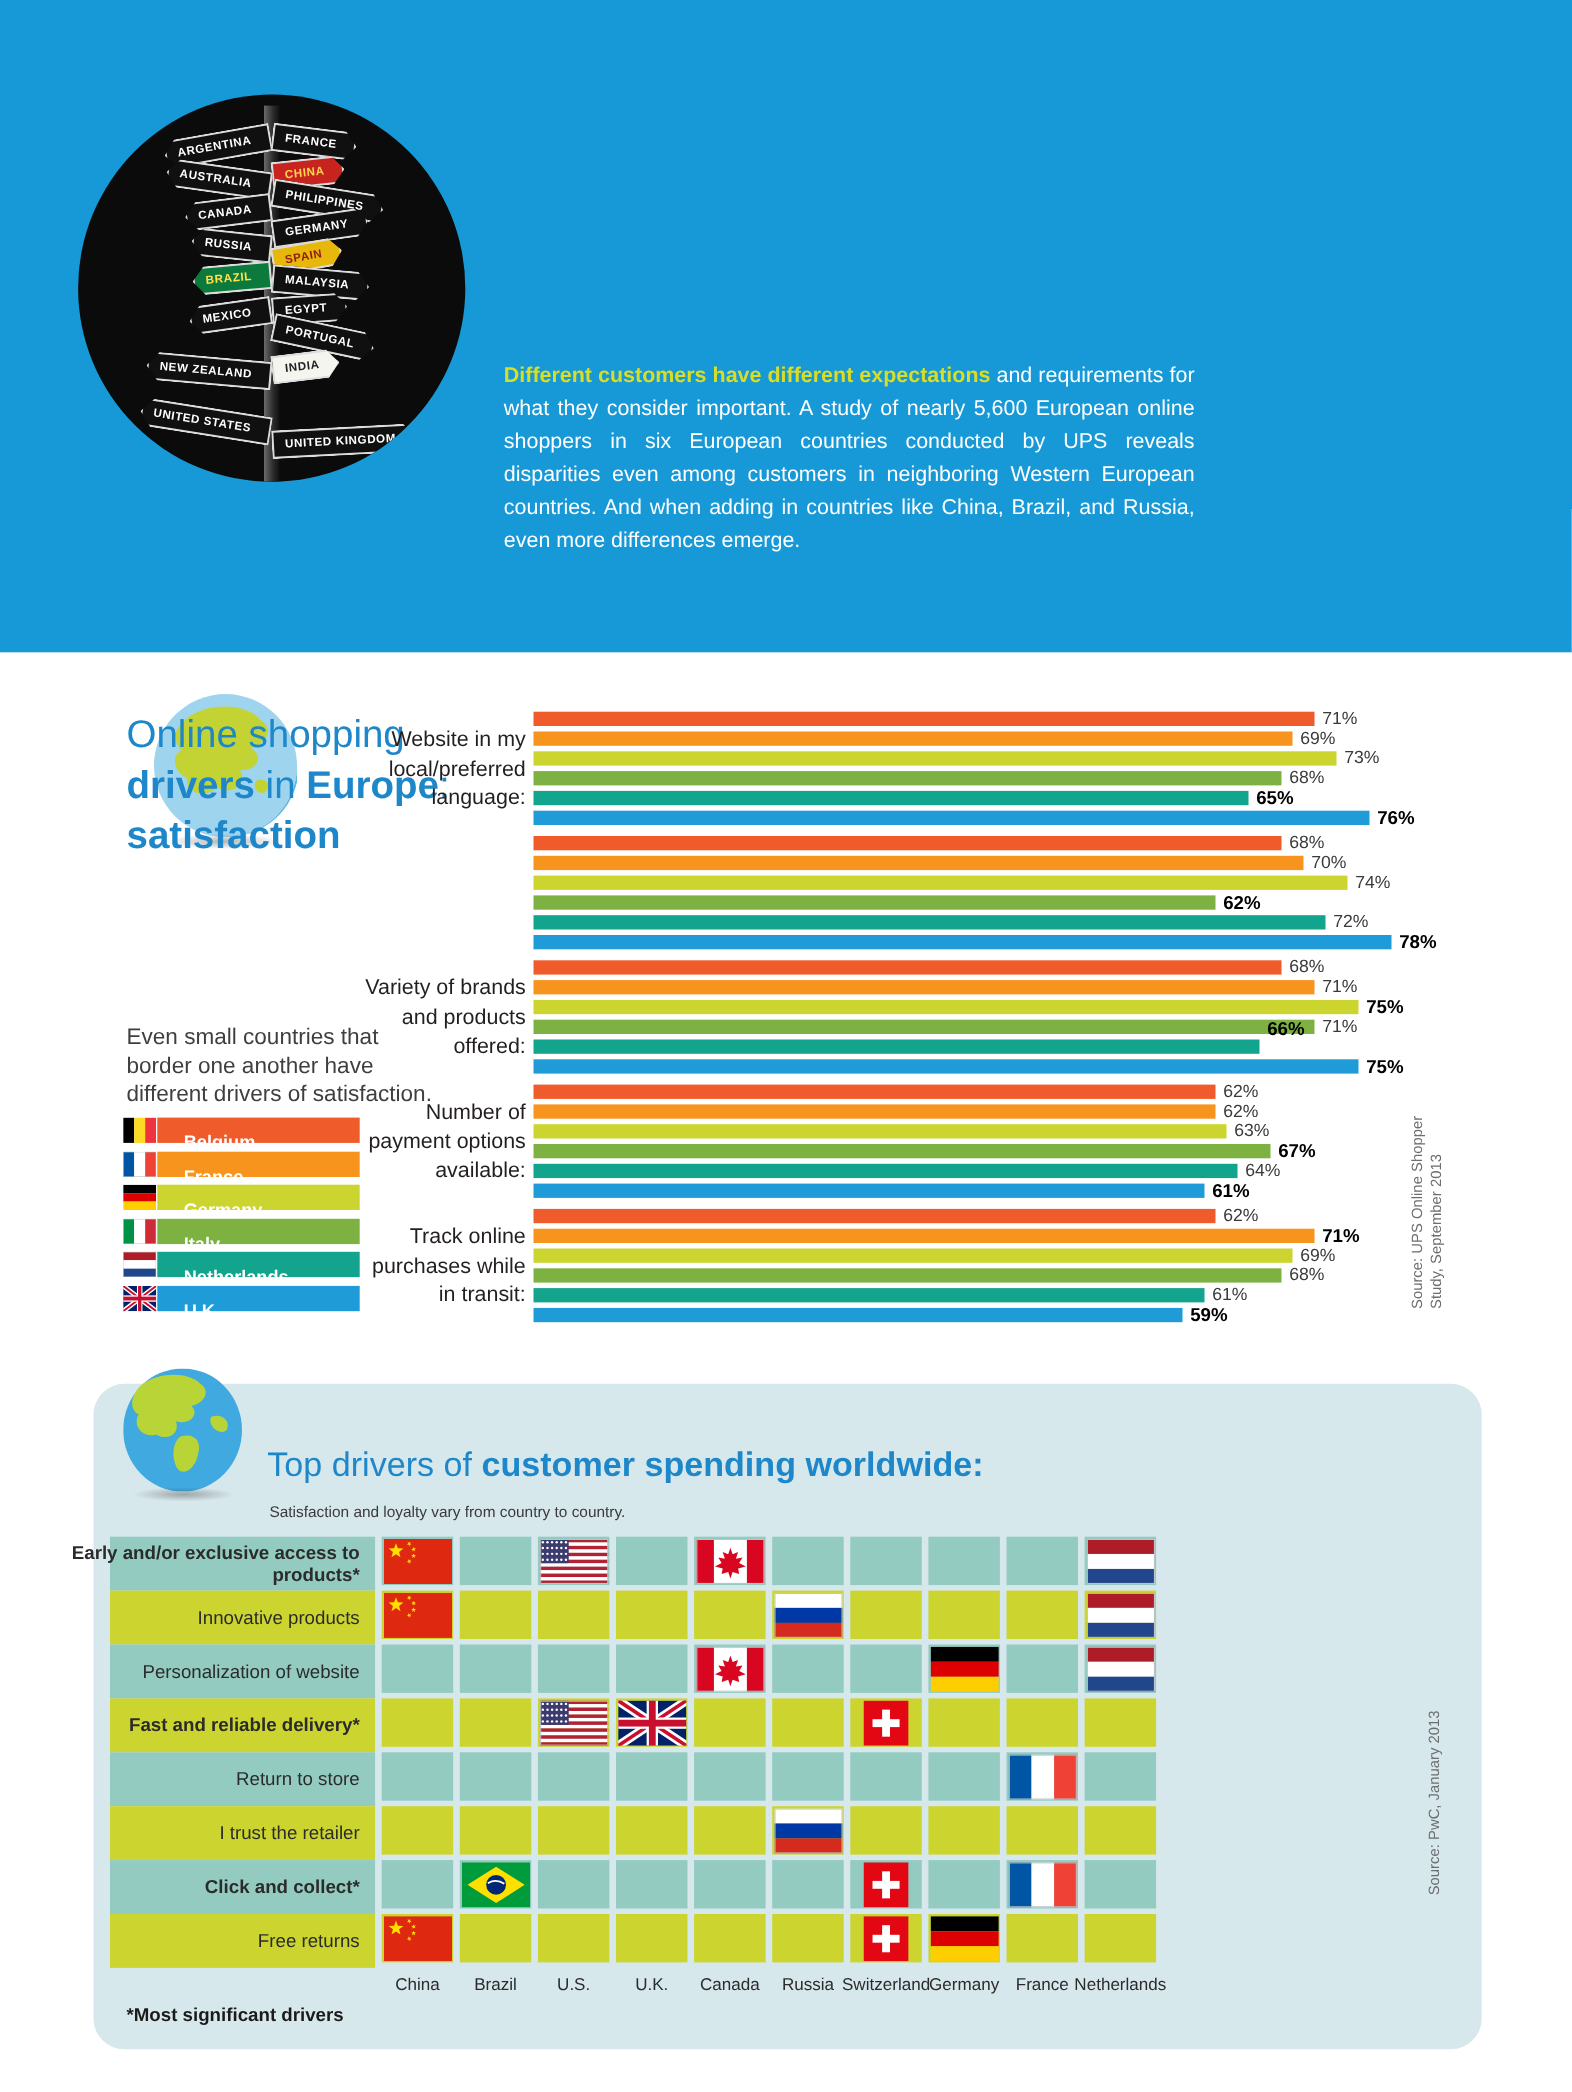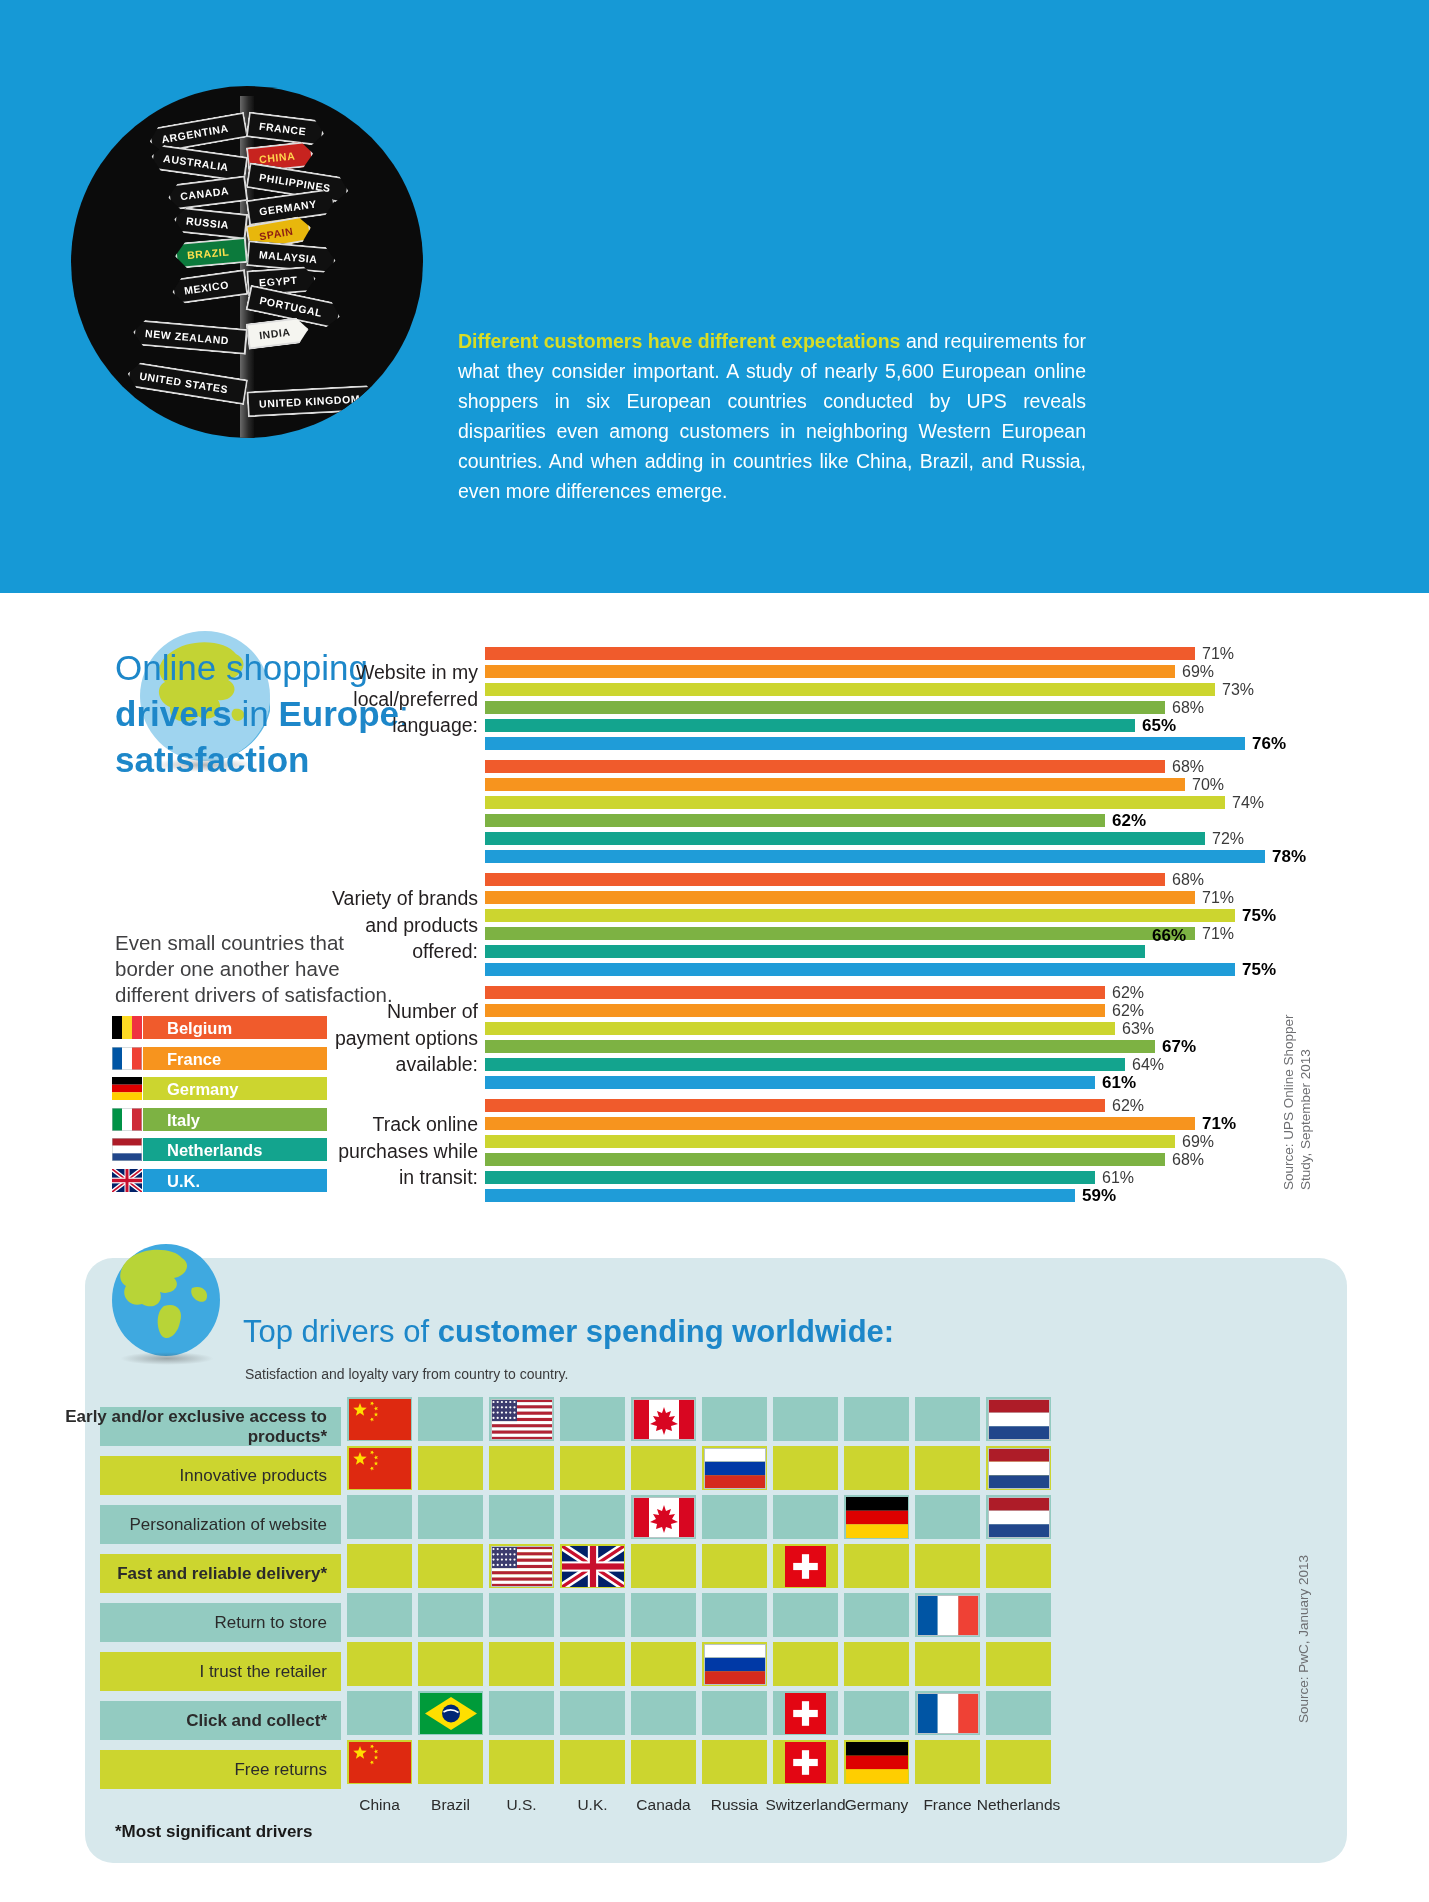--- a/index.html
+++ b/index.html
@@ -27,42 +27,42 @@
   .globe{position:absolute;}
   .globe-shadow{position:absolute;border-radius:50%;
       background:radial-gradient(ellipse at center,rgba(60,60,60,.38),rgba(60,60,60,0) 70%);}
   .eu-heading{position:absolute;left:115px;top:645px;color:#1d87c9;font-size:35px;line-height:46px;
               font-weight:400;}
   .eu-heading b{font-weight:bold;}
   .eu-sub{position:absolute;left:115px;top:930px;color:#3f3f41;font-size:20.5px;line-height:26px;}
   .legend{position:absolute;left:112px;top:1016px;width:260px;}
   .legend-row{position:absolute;left:0;height:23px;width:245px;}
   .legend-band{position:absolute;left:31px;top:0;width:184px;height:23px;}
-  .legend-label{position:absolute;left:55px;top:1px;color:#fff;font-size:16.5px;font-weight:bold;line-height:22px;}
+  .legend-label{position:absolute;left:55px;top:12px;color:#fff;font-size:16.5px;font-weight:bold;line-height:22px;}
   .legend-flag{position:absolute;left:0;top:0;width:30px;height:23px;}
   .legend-flag svg{display:block;width:30px;height:23px;}
 
   .chart{position:absolute;left:0;top:647px;width:1429px;height:560px;}
   .chart-group-label{position:absolute;width:220px;left:258px;text-align:right;color:#231f20;
                      font-size:19.5px;line-height:26.5px;}
   .bar{position:absolute;height:13px;}
   .pct{position:absolute;font-size:16px;line-height:17px;color:#3a3a3a;}
   .pct.bold{font-weight:bold;color:#000;font-size:17px;}
 
   .v-source{position:absolute;transform:rotate(-90deg);transform-origin:0 0;color:#6d6e71;
             font-size:13.5px;line-height:17px;}
 
   
   .panel{position:absolute;left:85px;top:1258px;width:1262px;height:605px;background:#d7e8ec;
          border-radius:28px;}
   .world-title{position:absolute;left:243px;top:1288px;color:#1d87c9;font-size:31px;font-weight:400;}
   .world-title b{font-weight:bold;}
   .world-sub{position:absolute;left:245px;top:1352px;color:#3a3a3c;font-size:14px;}
   .matrix{position:absolute;left:100px;top:1397px;width:1000px;height:460px;}
-  .m-label{position:absolute;left:0;width:241px;height:39px;margin-top:10px;}
+  .m-label{position:absolute;left:0;width:241px;height:49px;}
   .m-label span{position:absolute;right:14px;top:50%;transform:translateY(-50%);text-align:right;
                 color:#2b2b2b;font-size:17px;line-height:20px;width:300px;right:14px;}
   .m-label.boldrow span{font-weight:bold;}
   .m-cell{position:absolute;width:65px;height:44px;}
   .m-flag{position:absolute;}
   .m-flag svg{display:block;width:100%;height:100%;}
   .col-label{position:absolute;width:120px;text-align:center;color:#2b2b2b;font-size:15.5px;white-space:nowrap;}
   .footnote{position:absolute;left:115px;top:1822px;color:#1a1a1a;font-size:17px;font-weight:bold;}
 </style>
 </head>

